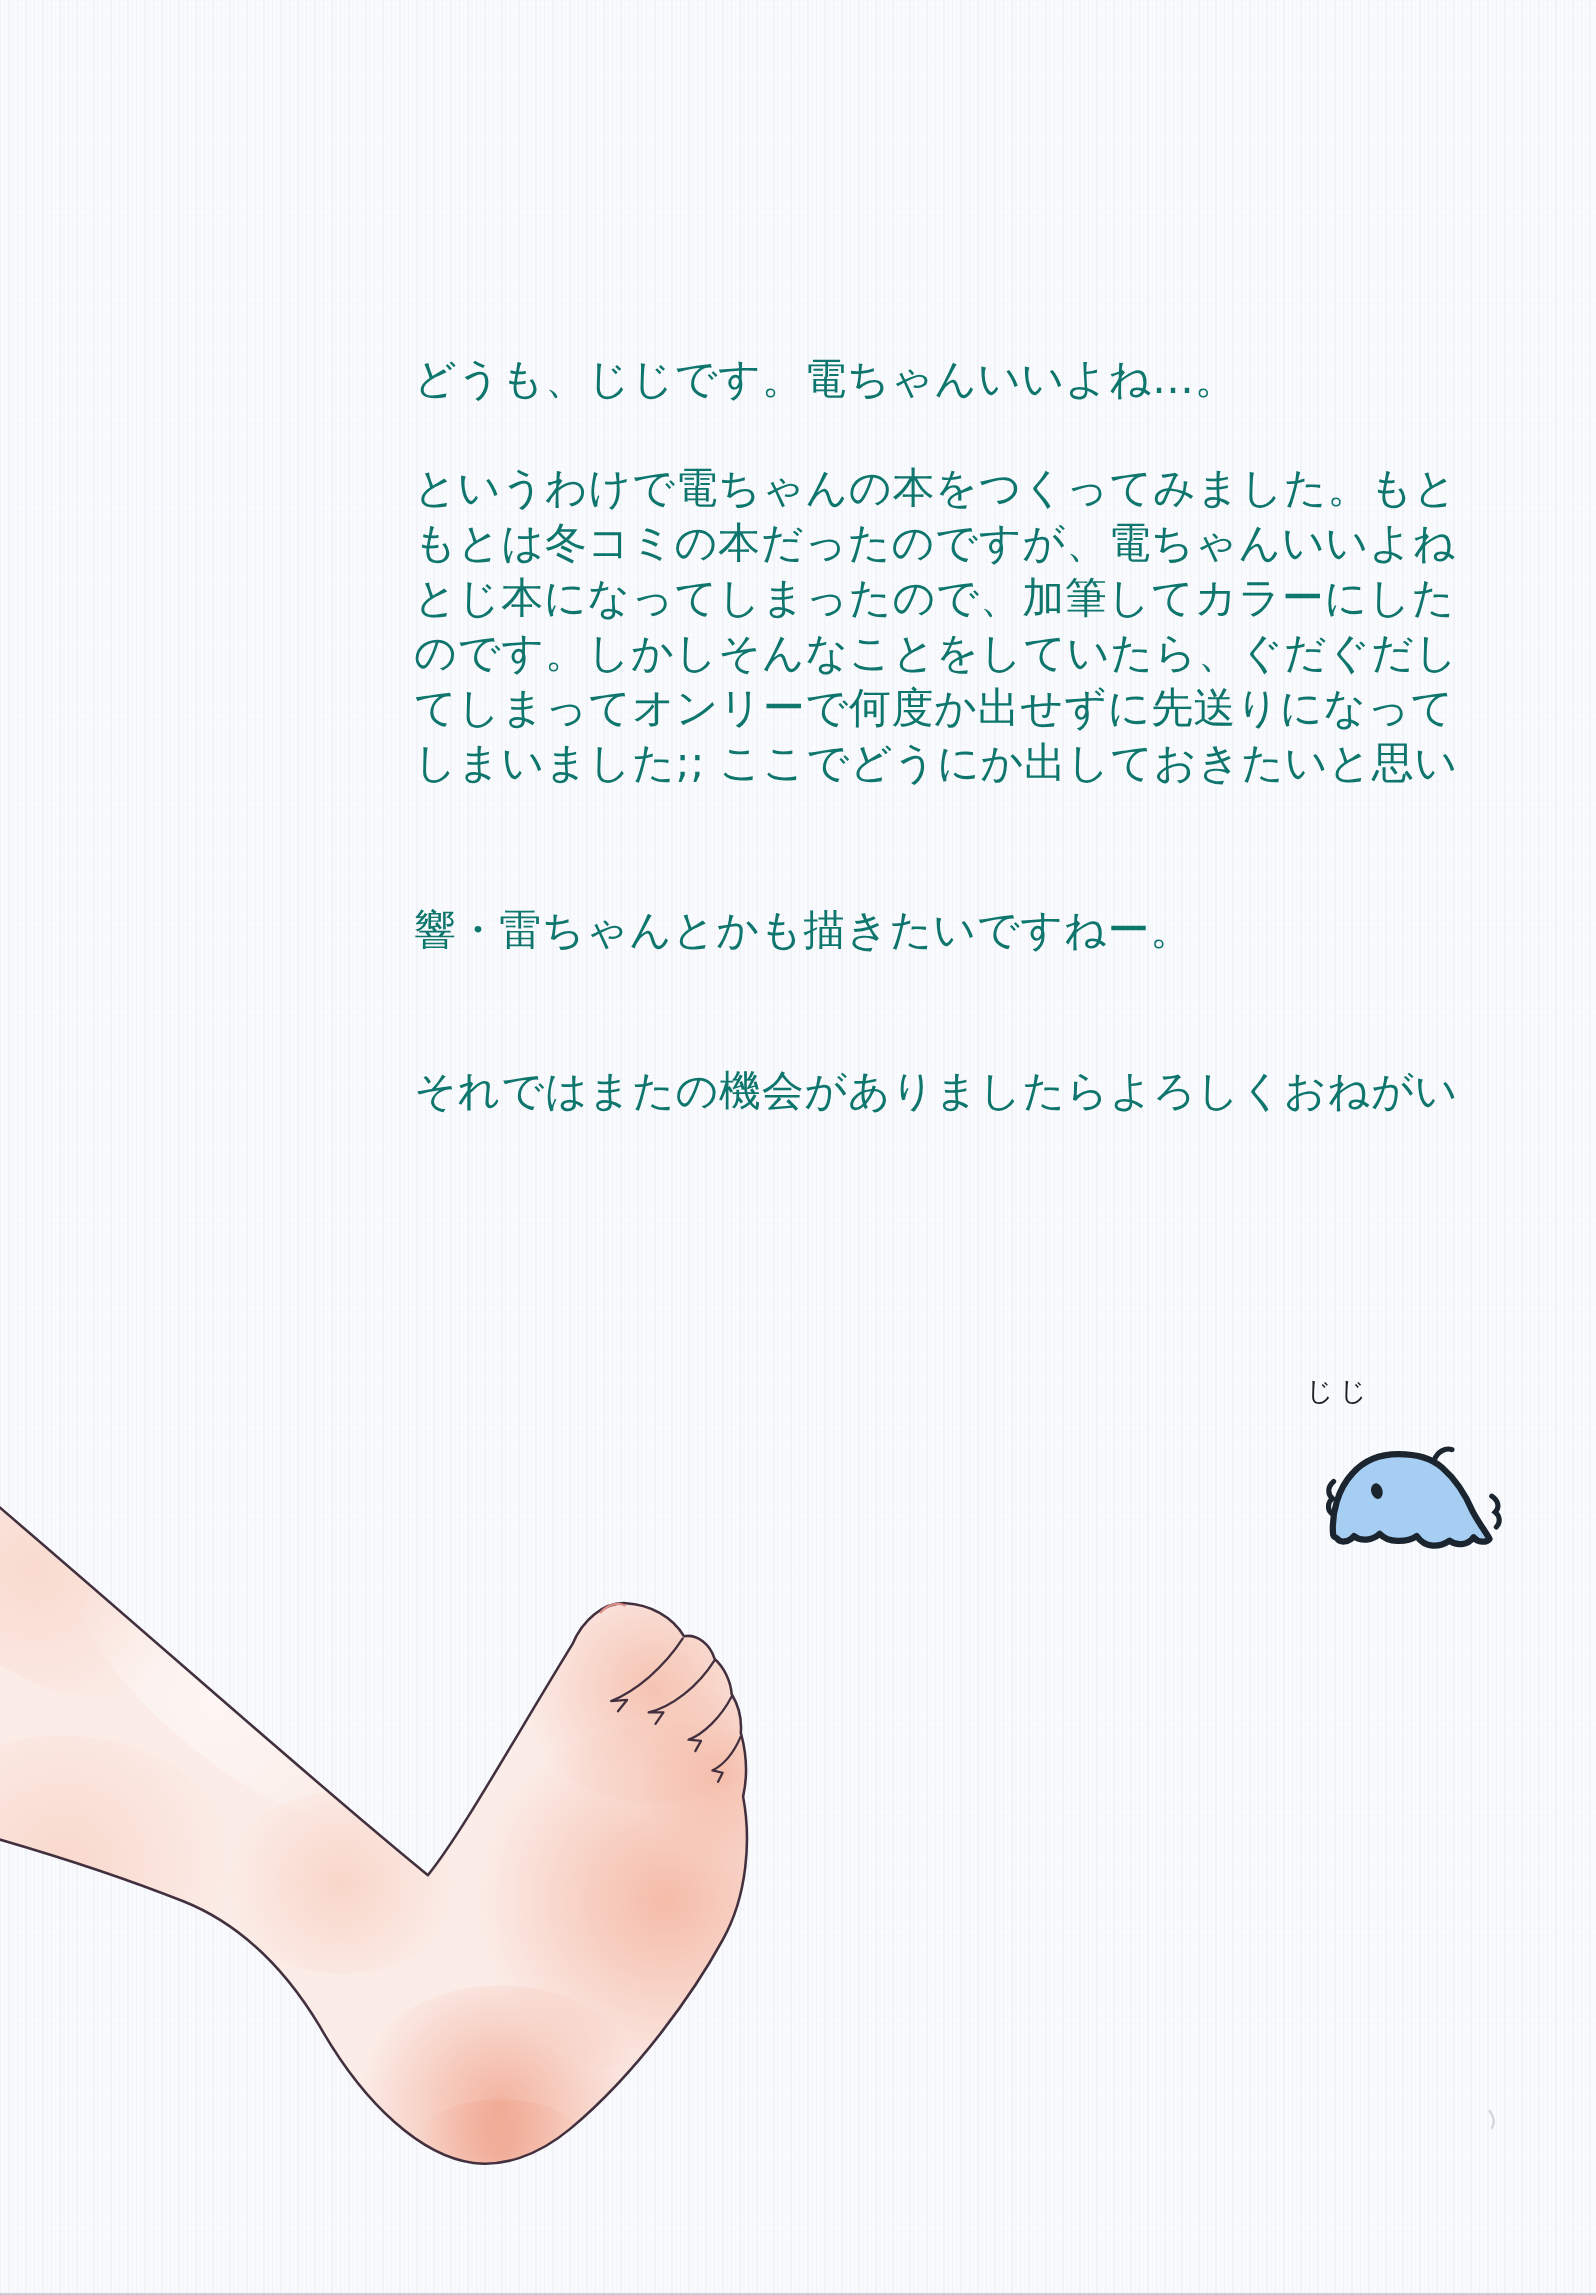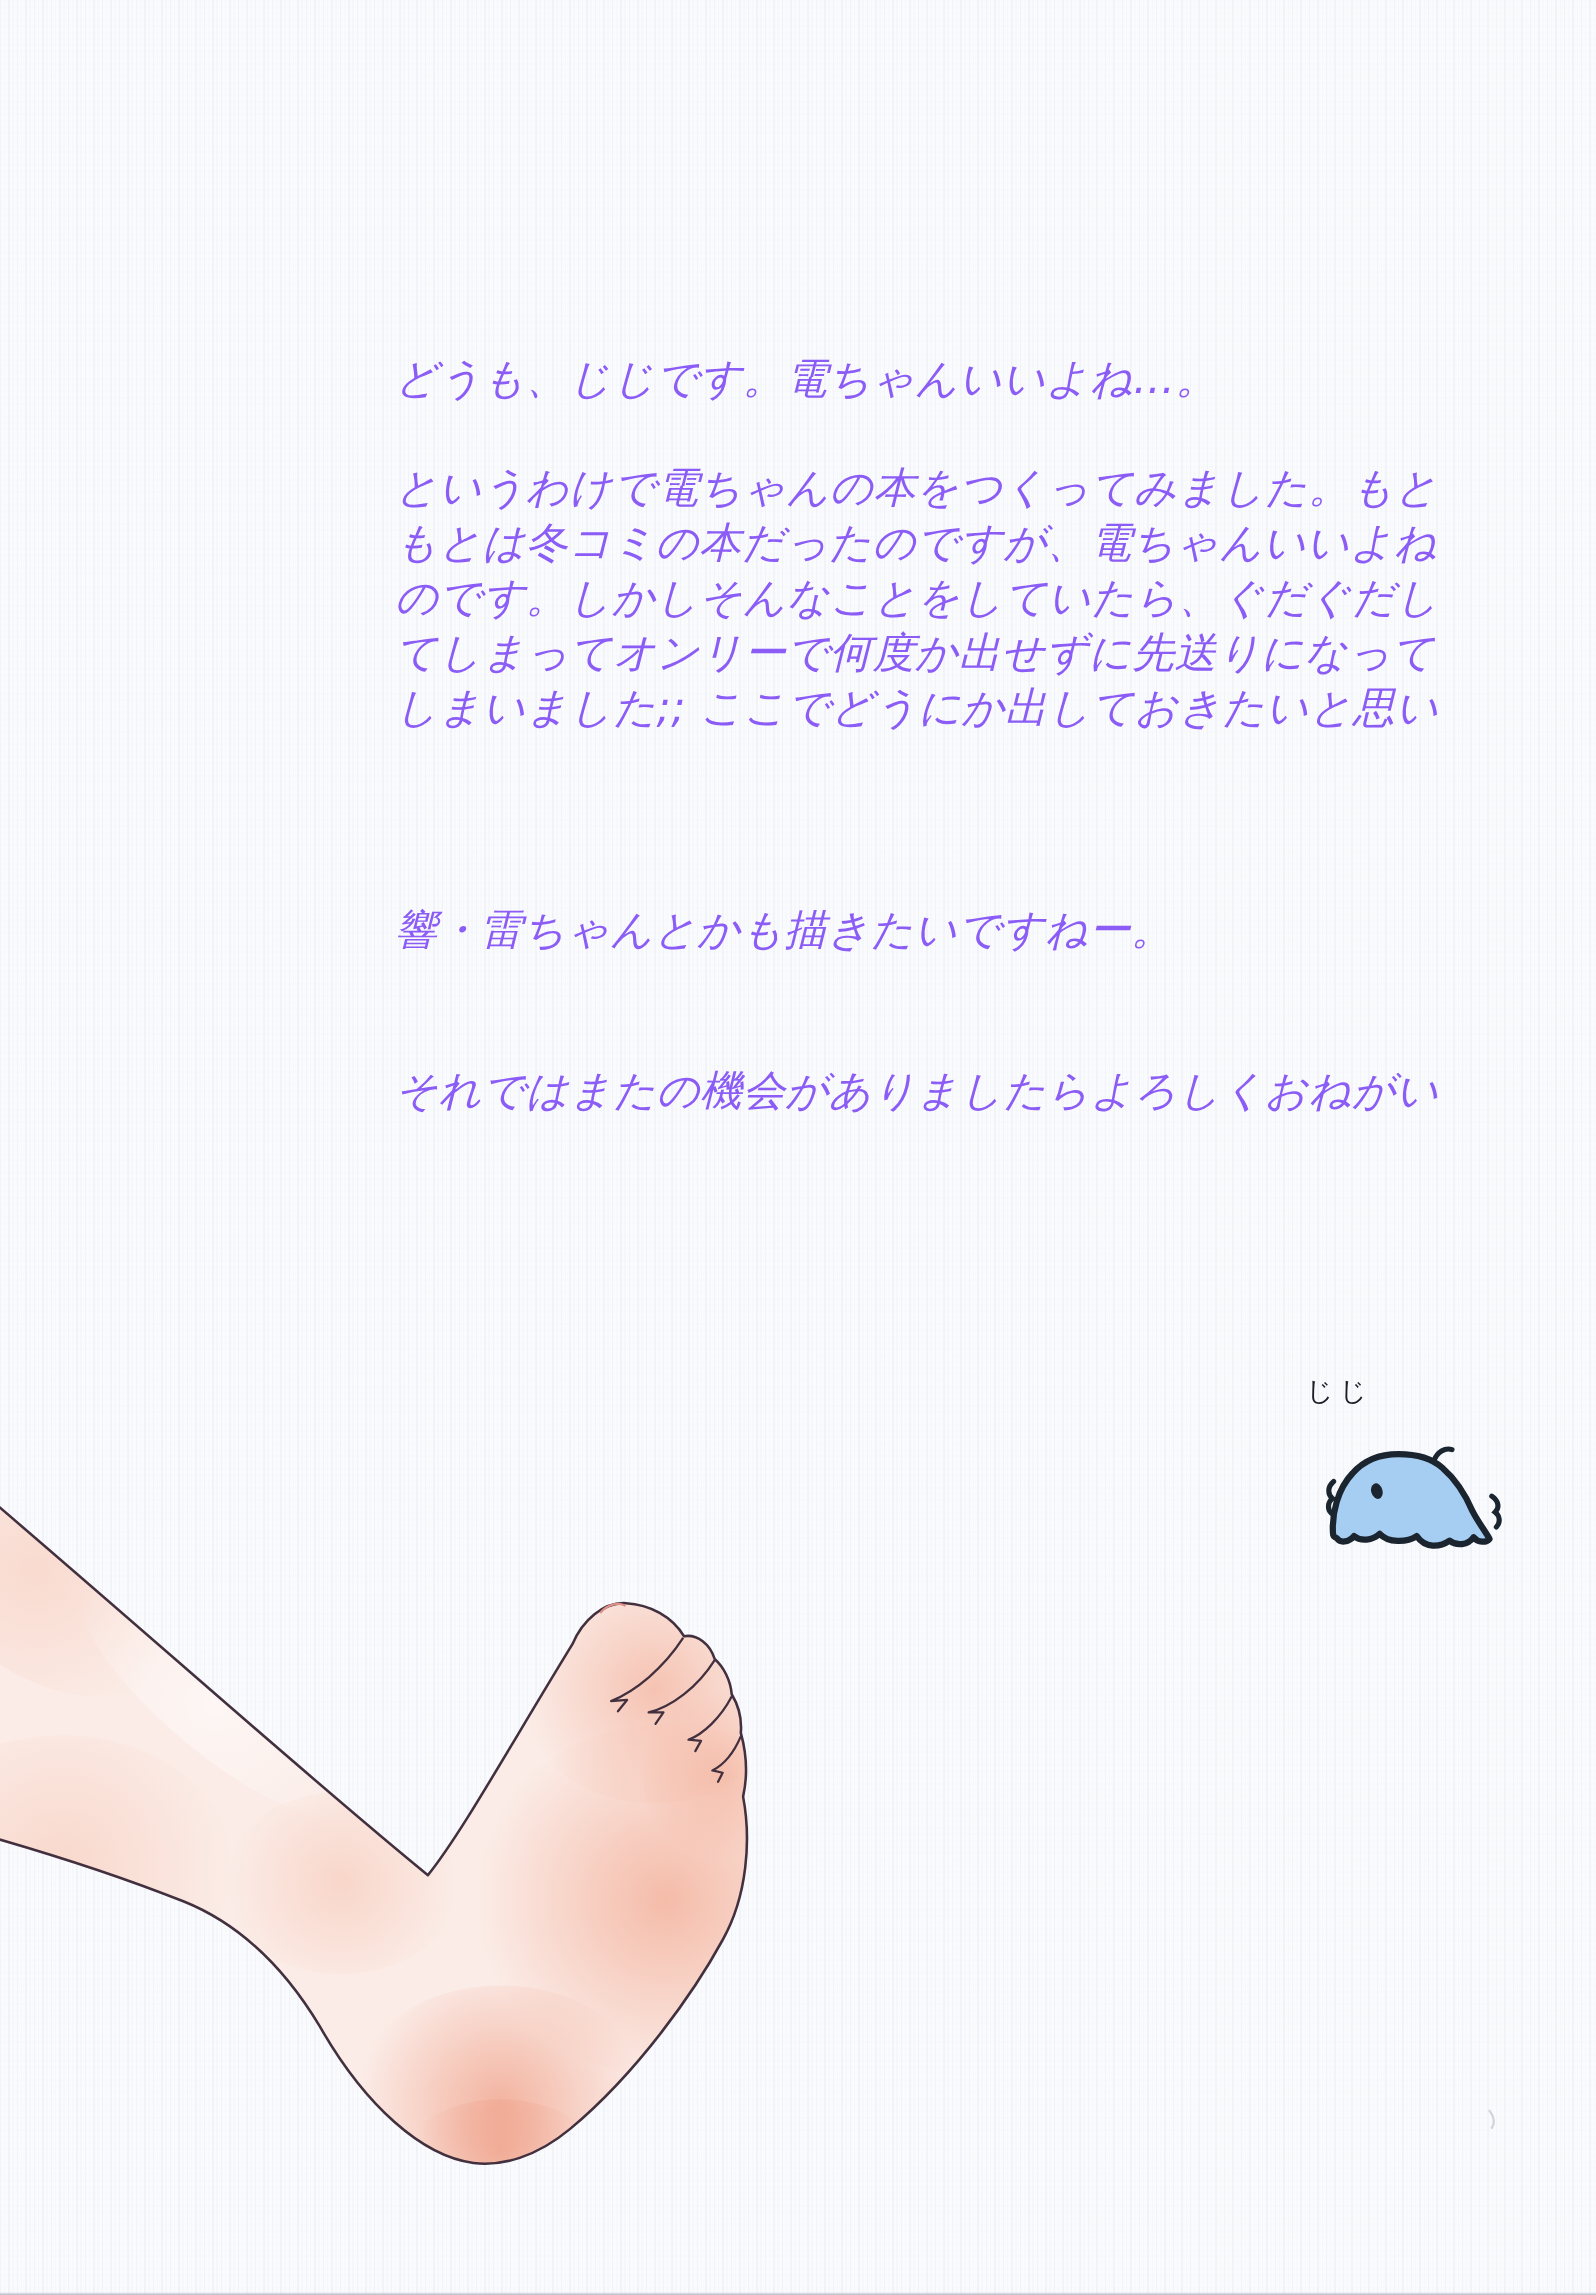--- a/index.html
+++ b/index.html
@@ -17,28 +17,27 @@
         rgba(226,229,242,0.35) 0px, rgba(226,229,242,0.35) 1.1px,
         rgba(255,255,255,0) 1.1px, rgba(255,255,255,0) 4px,
         rgba(238,240,250,0.30) 4px, rgba(238,240,250,0.30) 5.1px,
         rgba(255,255,255,0) 5.1px, rgba(255,255,255,0) 8.5px),
       repeating-linear-gradient(0deg,
         rgba(244,245,252,0.25) 0px, rgba(244,245,252,0.25) 1.7px,
         rgba(255,255,255,0) 1.7px, rgba(255,255,255,0) 6.3px);
   }
   .afterword {
     position: absolute;
-    left: 395px;
+    left: 414px;
     width: 1115px;
-    color: #8b5cf6;
+    color: #0f766e;
     font-size: 42px;
     line-height: 55px;
     letter-spacing: 0.6px;
     white-space: nowrap;
-    font-style: italic;
   }
   .p1 { top: 351px; }
   .p2 { top: 460px; }
   .p3 { top: 902px; }
   .p4 { top: 1063px; }
   .signature {
     position: absolute;
     left: 1306px;
     top: 1368px;
     color: #1e1e28;
@@ -63,20 +62,21 @@
 
 <div class="paper-noise"></div>
 
 <div class="afterword p1">
   <div>どうも、じじです。電ちゃんいいよね…。</div>
 </div>
 
 <div class="afterword p2">
   <div>というわけで電ちゃんの本をつくってみました。もと</div>
   <div>もとは冬コミの本だったのですが、電ちゃんいいよね</div>
+  <div>とじ本になってしまったので、加筆してカラーにした</div>
   <div>のです。しかしそんなことをしていたら、ぐだぐだし</div>
   <div>てしまってオンリーで何度か出せずに先送りになって</div>
   <div>しまいました;; ここでどうにか出しておきたいと思い</div>
 </div>
 
 <div class="afterword p3">
   <div>響・雷ちゃんとかも描きたいですねー。</div>
 </div>
 
 <div class="afterword p4">

